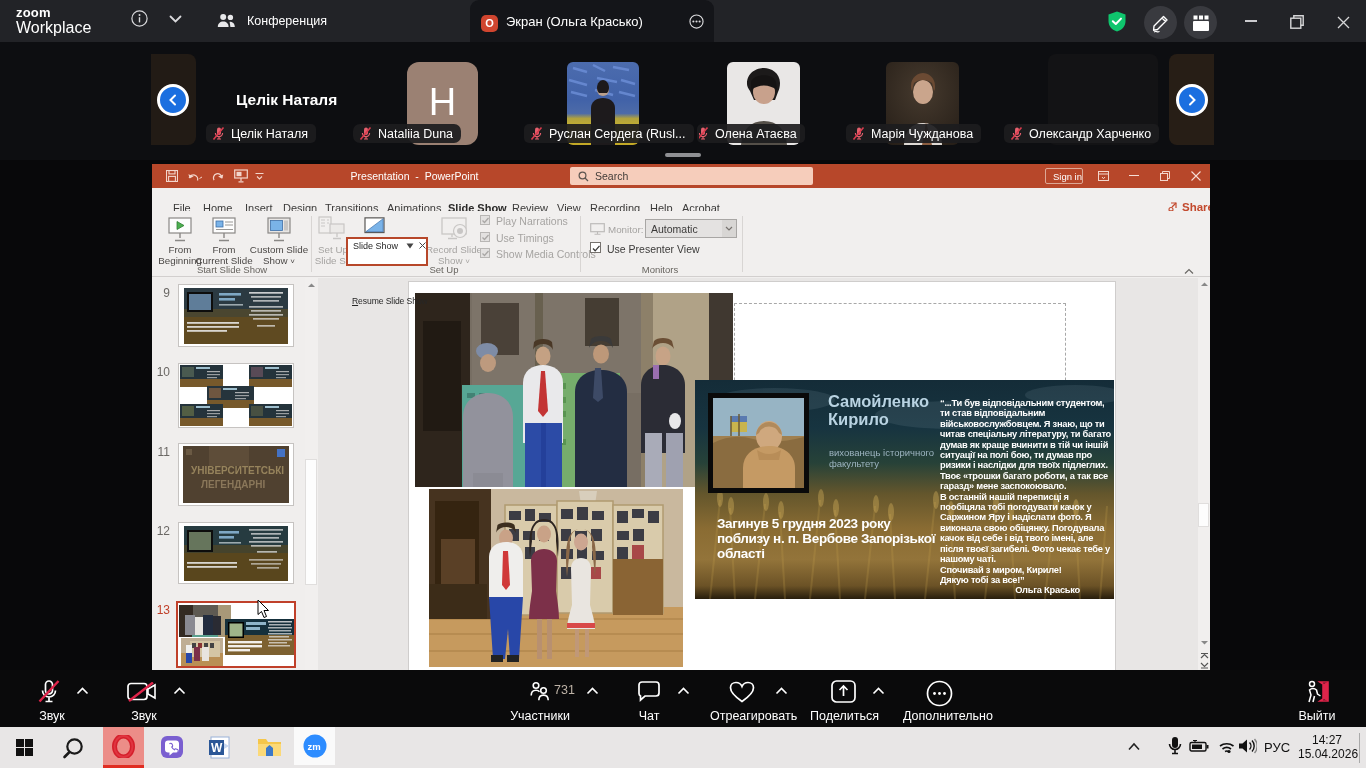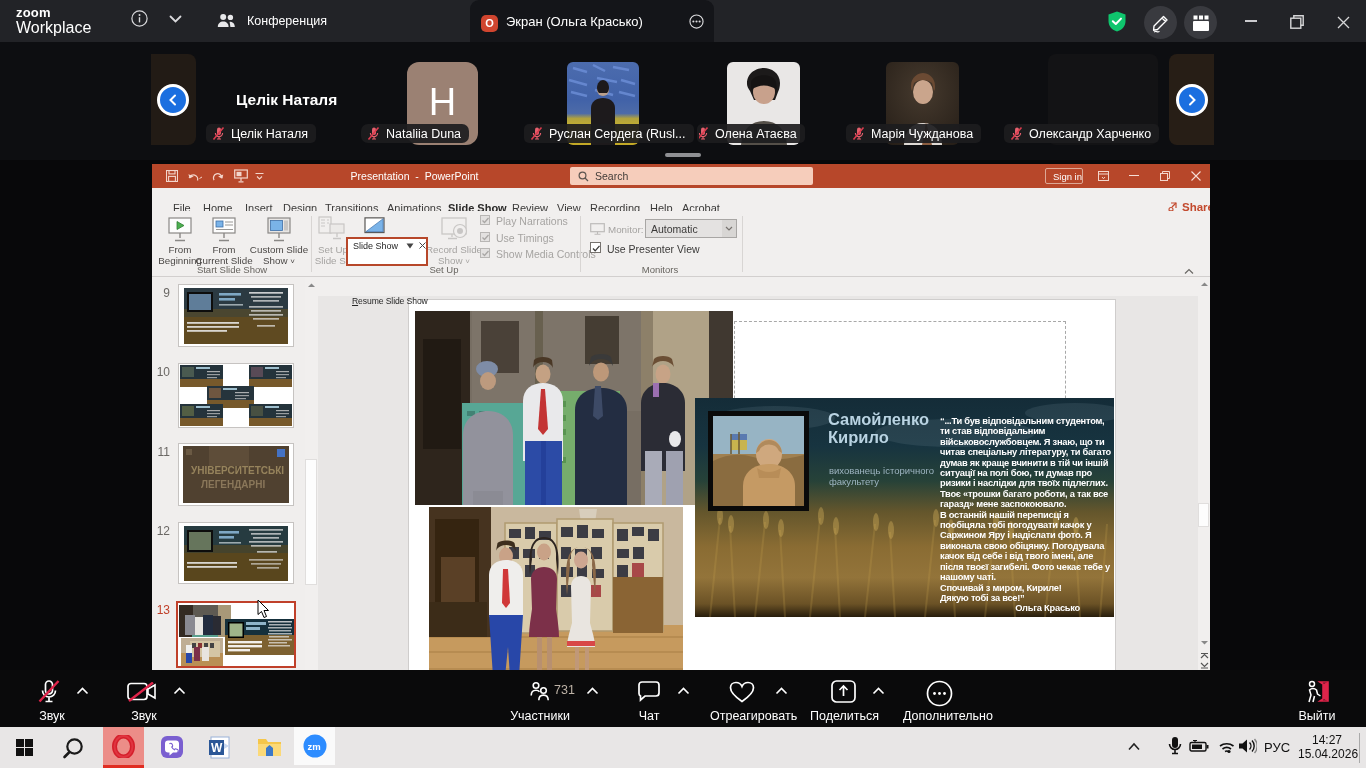--- a/index.html
+++ b/index.html
@@ -21,21 +21,21 @@
 #ribbon{left:0;top:47px;width:1058px;height:66px;background:#f1efee;border-bottom:1px solid #d2cfce;}
 .rlabel{position:absolute;font-size:9.8px;color:#4b4846;text-align:center;line-height:11px;}
 .gray{color:#a6a4a2!important;}
 .grouplbl{position:absolute;font-size:9.5px;color:#67645f;}
 .vsep{position:absolute;width:1px;background:#d8d5d3;top:5px;height:56px;}
 
 #thumbs{left:0;top:114px;width:166px;height:393px;background:#f0eeed;}
 .thnum{position:absolute;font-size:12px;color:#6a6764;text-align:right;}
 .thumb{position:absolute;left:26px;width:116px;background:#fff;border:1px solid #c6c3c1;}
 
-#canvas{left:166px;top:114px;width:892px;height:393px;background:#e8e6e5;margin-top:18px;}
+#canvas{left:166px;top:114px;width:892px;height:393px;background:#e8e6e5;}
 
 #ztool{left:0;top:670px;width:1366px;height:57px;background:#0a0a0b;color:#fff;}
 .zlbl{position:absolute;font-size:12.5px;color:#fff;top:39px;text-align:center;}
 
 #taskbar{left:0;top:727px;width:1366px;height:41px;background:#e8e6e6;}
 </style>
 </head>
 <body>
 <div id="stage">
   <div class="abs" id="topbar">
@@ -143,21 +143,21 @@
 
     <div class="abs" style="left:1048px;top:12px;width:110px;height:91px;background:#131315;border-radius:8px;"></div>
 
     <div class="abs" style="left:1169px;top:12px;width:45px;height:91px;background:#271e16;border-radius:8px 0 0 8px;"></div>
 
     <div class="pill" style="left:206px;"><svg width="14" height="13" viewBox="0 0 14 13">
           <path d="M5 2.5 a2 2 0 0 1 4 0 v3.5 a2 2 0 0 1 -4 0 Z" fill="#e4606d"></path>
           <path d="M3.4 6 a3.6 3.6 0 0 0 7.2 0 M7 9.6 V12 M5 12 h4" stroke="#e4606d" stroke-width="1.2" fill="none"></path>
           <path d="M1.5 12.5 L11.5 0.5" stroke="#d83b4e" stroke-width="1.6"></path>
         </svg>Целік Наталя</div>
-    <div class="pill" style="left:361px;border-radius:7px;"><svg width="14" height="13" viewBox="0 0 14 13">
+    <div class="pill" style="left:353px;border-radius:7px;"><svg width="14" height="13" viewBox="0 0 14 13">
           <path d="M5 2.5 a2 2 0 0 1 4 0 v3.5 a2 2 0 0 1 -4 0 Z" fill="#e4606d"></path>
           <path d="M3.4 6 a3.6 3.6 0 0 0 7.2 0 M7 9.6 V12 M5 12 h4" stroke="#e4606d" stroke-width="1.2" fill="none"></path>
           <path d="M1.5 12.5 L11.5 0.5" stroke="#d83b4e" stroke-width="1.6"></path>
         </svg>Nataliia Duna</div>
     <div class="pill" style="left:524px;"><svg width="14" height="13" viewBox="0 0 14 13">
           <path d="M5 2.5 a2 2 0 0 1 4 0 v3.5 a2 2 0 0 1 -4 0 Z" fill="#e4606d"></path>
           <path d="M3.4 6 a3.6 3.6 0 0 0 7.2 0 M7 9.6 V12 M5 12 h4" stroke="#e4606d" stroke-width="1.2" fill="none"></path>
           <path d="M1.5 12.5 L11.5 0.5" stroke="#d83b4e" stroke-width="1.6"></path>
         </svg>Руслан Сердега (Rusl...</div>
     <div class="pill" style="left:697px;padding-left:2px;"><svg width="11" height="13" viewBox="3 0 11 13">
@@ -697,20 +697,21 @@
             <rect x="18" y="22" width="16" height="12" fill="#c8b44e"></rect>
             <rect x="18" y="18" width="16" height="6" fill="#5a7ab0"></rect>
             <path d="M18 18 v20 M26 16 v22" stroke="#6b5a34" stroke-width="1.5"></path>
             <ellipse cx="56" cy="38" rx="13" ry="15" fill="#cfa87e"></ellipse>
             <path d="M56 24 a13 14 0 0 1 13 13 l-3-2 a11 11 0 0 0-20 0 l-3 2 a13 14 0 0 1 13-13z" fill="#b08a5c"></path>
             <path d="M30 90 v-20 c0-14 12-22 26-22 s26 8 26 22 v20 z" fill="#c59a64"></path>
             <path d="M44 52 q12 8 24 0 l-2 10 h-20 z" fill="#b88d58"></path>
           </svg>
         <div class="abs" style="left:133px;top:12px;width:140px;font-size:16.5px;font-weight:bold;color:#b9d3e2;line-height:18px;">Самойленко<br>Кирило</div>
         <div class="abs" style="left:134px;top:68px;width:120px;font-size:9.5px;color:#9db4c0;line-height:10.5px;">вихованець історичного<br>факультету</div>
+        <div class="abs" style="left:22px;top:137px;width:250px;font-size:13.5px;font-weight:bold;color:#fff;line-height:14.8px;letter-spacing:-0.35px;white-space:nowrap;">Загинув 5 грудня 2023 року<br>поблизу н. п. Вербове Запорізької<br>області</div>
         <div class="abs" style="left:245px;top:18px;width:168px;font-size:9.3px;font-weight:bold;color:#fff;line-height:10.4px;letter-spacing:-0.25px;white-space:nowrap;">“...Ти був відповідальним студентом,<br>ти став відповідальним<br>військовослужбовцем. Я знаю, що ти<br>читав спеціальну літературу, ти багато<br>думав як краще вчинити в тій чи іншій<br>ситуації на полі бою, ти думав про<br>ризики і наслідки для твоїх підлеглих.<br>Твоє «трошки багато роботи, а так все<br>гаразд» мене заспокоювало.<br>В останній нашій переписці я<br>пообіцяла тобі погодувати качок у<br>Саржином Яру і надіслати фото. Я<br>виконала свою обіцянку. Погодувала<br>качок від себе і від твого імені, але<br>після твоєї загибелі. Фото чекає тебе у<br>нашому чаті.<br>Спочивай з миром, Кириле!<br>Дякую тобі за все!”<div style="text-align:right;padding-right:28px;">Ольга Красько</div></div>
       </div>
     </div>
 
     <div class="abs" style="left:1046px;top:114px;width:12px;height:393px;background:#f1efee;"></div>
     <svg class="abs" style="left:1048px;top:116px;" width="9" height="9" viewBox="0 0 9 9">
         <path d="M1 6 l3.5-3.5 L8 6" fill="#888"></path>
       </svg>
     <div class="abs" style="left:1046px;top:339px;width:11px;height:24px;background:#fdfdfd;border:1px solid #e0dedd;"></div>
     <svg class="abs" style="left:1048px;top:474px;" width="9" height="9" viewBox="0 0 9 9">

